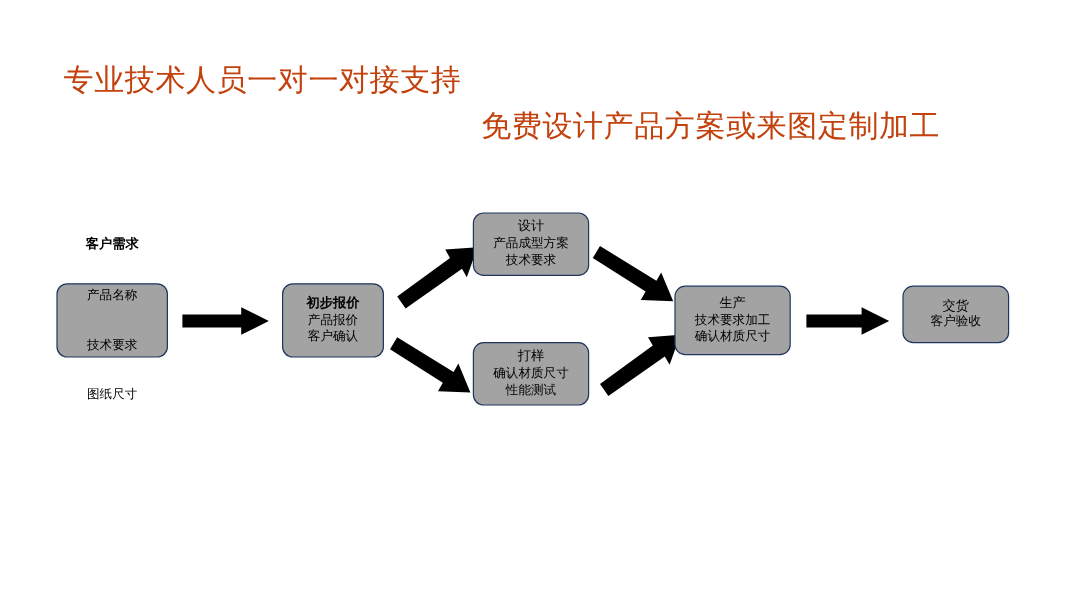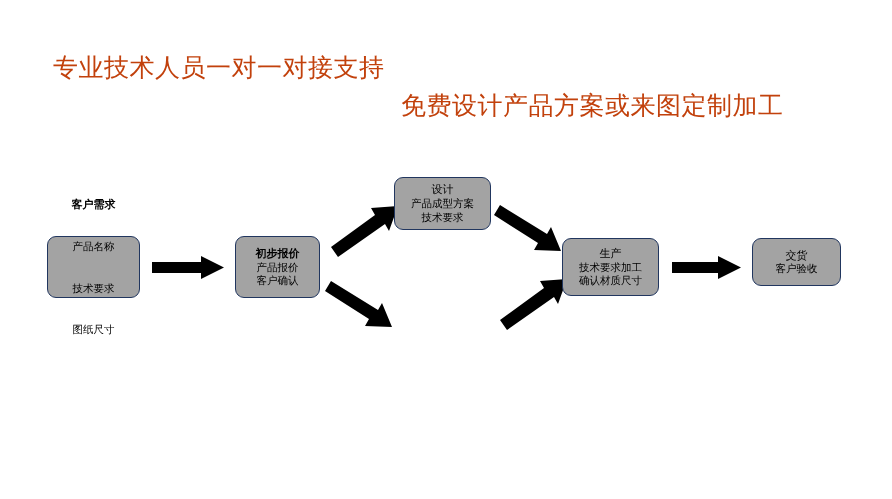--- a/index.html
+++ b/index.html
@@ -124,20 +124,25 @@
     <div class="n-line">产品报价</div>
     <div class="n-line">客户确认</div>
   </div>
 
   <div class="node" id="node-design">
     <div class="n-title">设计</div>
     <div class="n-line">产品成型方案</div>
     <div class="n-line">技术要求</div>
   </div>
 
+  <div class="node" id="node-sample">
+    <div class="n-title">打样</div>
+    <div class="n-line">确认材质尺寸</div>
+    <div class="n-line">性能测试</div>
+  </div>
 
   <div class="node" id="node-production">
     <div class="n-title">生产</div>
     <div class="n-line">技术要求加工</div>
     <div class="n-line">确认材质尺寸</div>
   </div>
 
   <div class="node" id="node-delivery">
     <div class="n-title">交货</div>
     <div class="n-line">客户验收</div>

